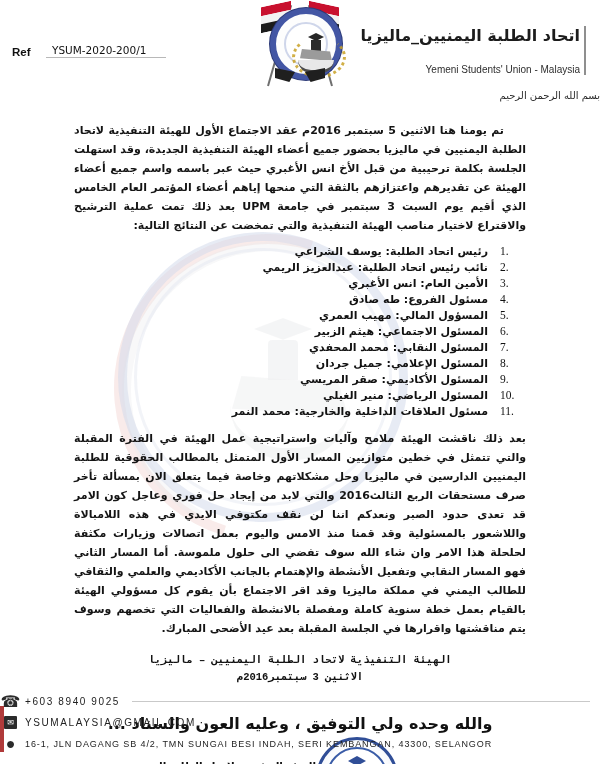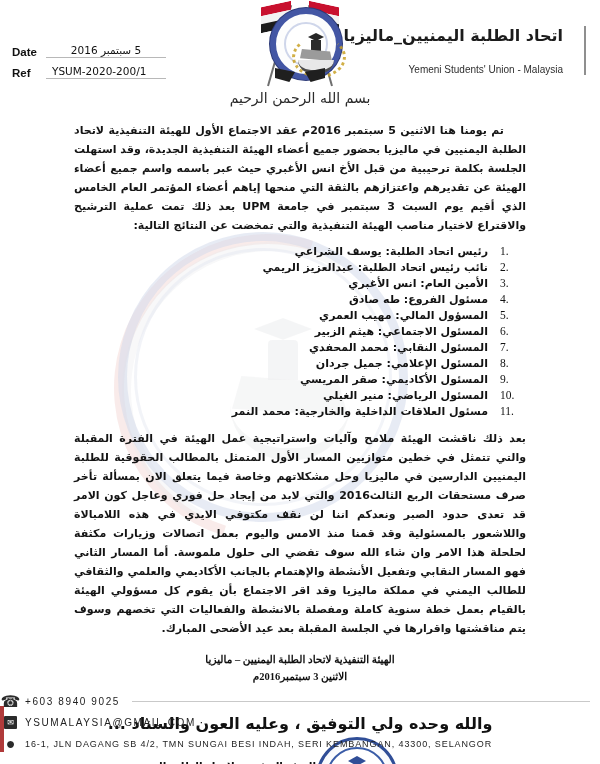--- a/index.html
+++ b/index.html
@@ -154,32 +154,31 @@
     border-radius:50%;opacity:.85;
   }
   .emb-foot{
     position:absolute;top:66px;width:20px;height:14px;background:#1f1f1f;
   }
   .ef-l{left:22px;clip-path:polygon(0 0,100% 28%,72% 100%,0 72%);}
   .ef-r{right:22px;clip-path:polygon(0 28%,100% 0,100% 72%,28% 100%);}
 
   .bismillah{
     position:absolute;left:0;right:0;top:90px;
-    text-align:center;
-    font-size:14px;
+    font-size:10px;
     color:#2b2b2b;
     direction:rtl;
     z-index:3;
   }
 
   .org{
     position:absolute;right:14px;top:26px;
     text-align:right;
     direction:rtl;
-    padding-right:21px;
+    padding-right:4px;
     border-right:2px solid #8f8f8f;
   }
   .org-ar{
     font-size:16px;font-weight:bold;color:#1c1c1c;letter-spacing:.5px;
     font-family:"DejaVu Sans",sans-serif;
   }
   .org-en{
     font-size:10px;color:#2e2e2e;margin-top:19px;direction:ltr;text-align:right;
     font-family:"Liberation Sans",sans-serif;
   }
@@ -220,21 +219,21 @@
     padding-left:6px;
   }
   .li-txt{flex:1;text-align:right;padding-right:6px;}
 
   
   .closing{
     position:relative;z-index:2;
     direction:rtl;text-align:center;
     margin-top:14px;
     font-size:10.5px;font-weight:bold;line-height:1.6;
-    font-family:Liberation Serif, serif;
+    font-family:Liberation Mono, monospace;
   }
   .closing .l1,.closing .l2{display:block;}
   .dua{
     position:relative;z-index:2;
     direction:rtl;text-align:center;
     margin-top:28px;
     font-size:16px;font-weight:bold;
     font-family:"DejaVu Sans",sans-serif;
   }
 
@@ -306,24 +305,20 @@
       <div class="wm-torso"></div>
       <div class="wm-hands"></div>
       <div class="wm-book"></div>
     </div>
   </div>
 
   <div class="header">
 
     <div class="datebox">
       <div class="daterow">
-        <span class="dlabel">Date</span>
-        <span class="dval">5 سبتمبر 2016</span>
-      </div>
-      <div class="daterow">
         <span class="dlabel">Ref</span>
         <span class="dval ltr">YSUM-2020-200/1</span>
       </div>
     </div>
 
     <div class="emblem">
       <div class="flagpole fp-l"></div>
       <div class="flagpole fp-r"></div>
       <div class="flag flag-l">
         <span class="r"></span>

